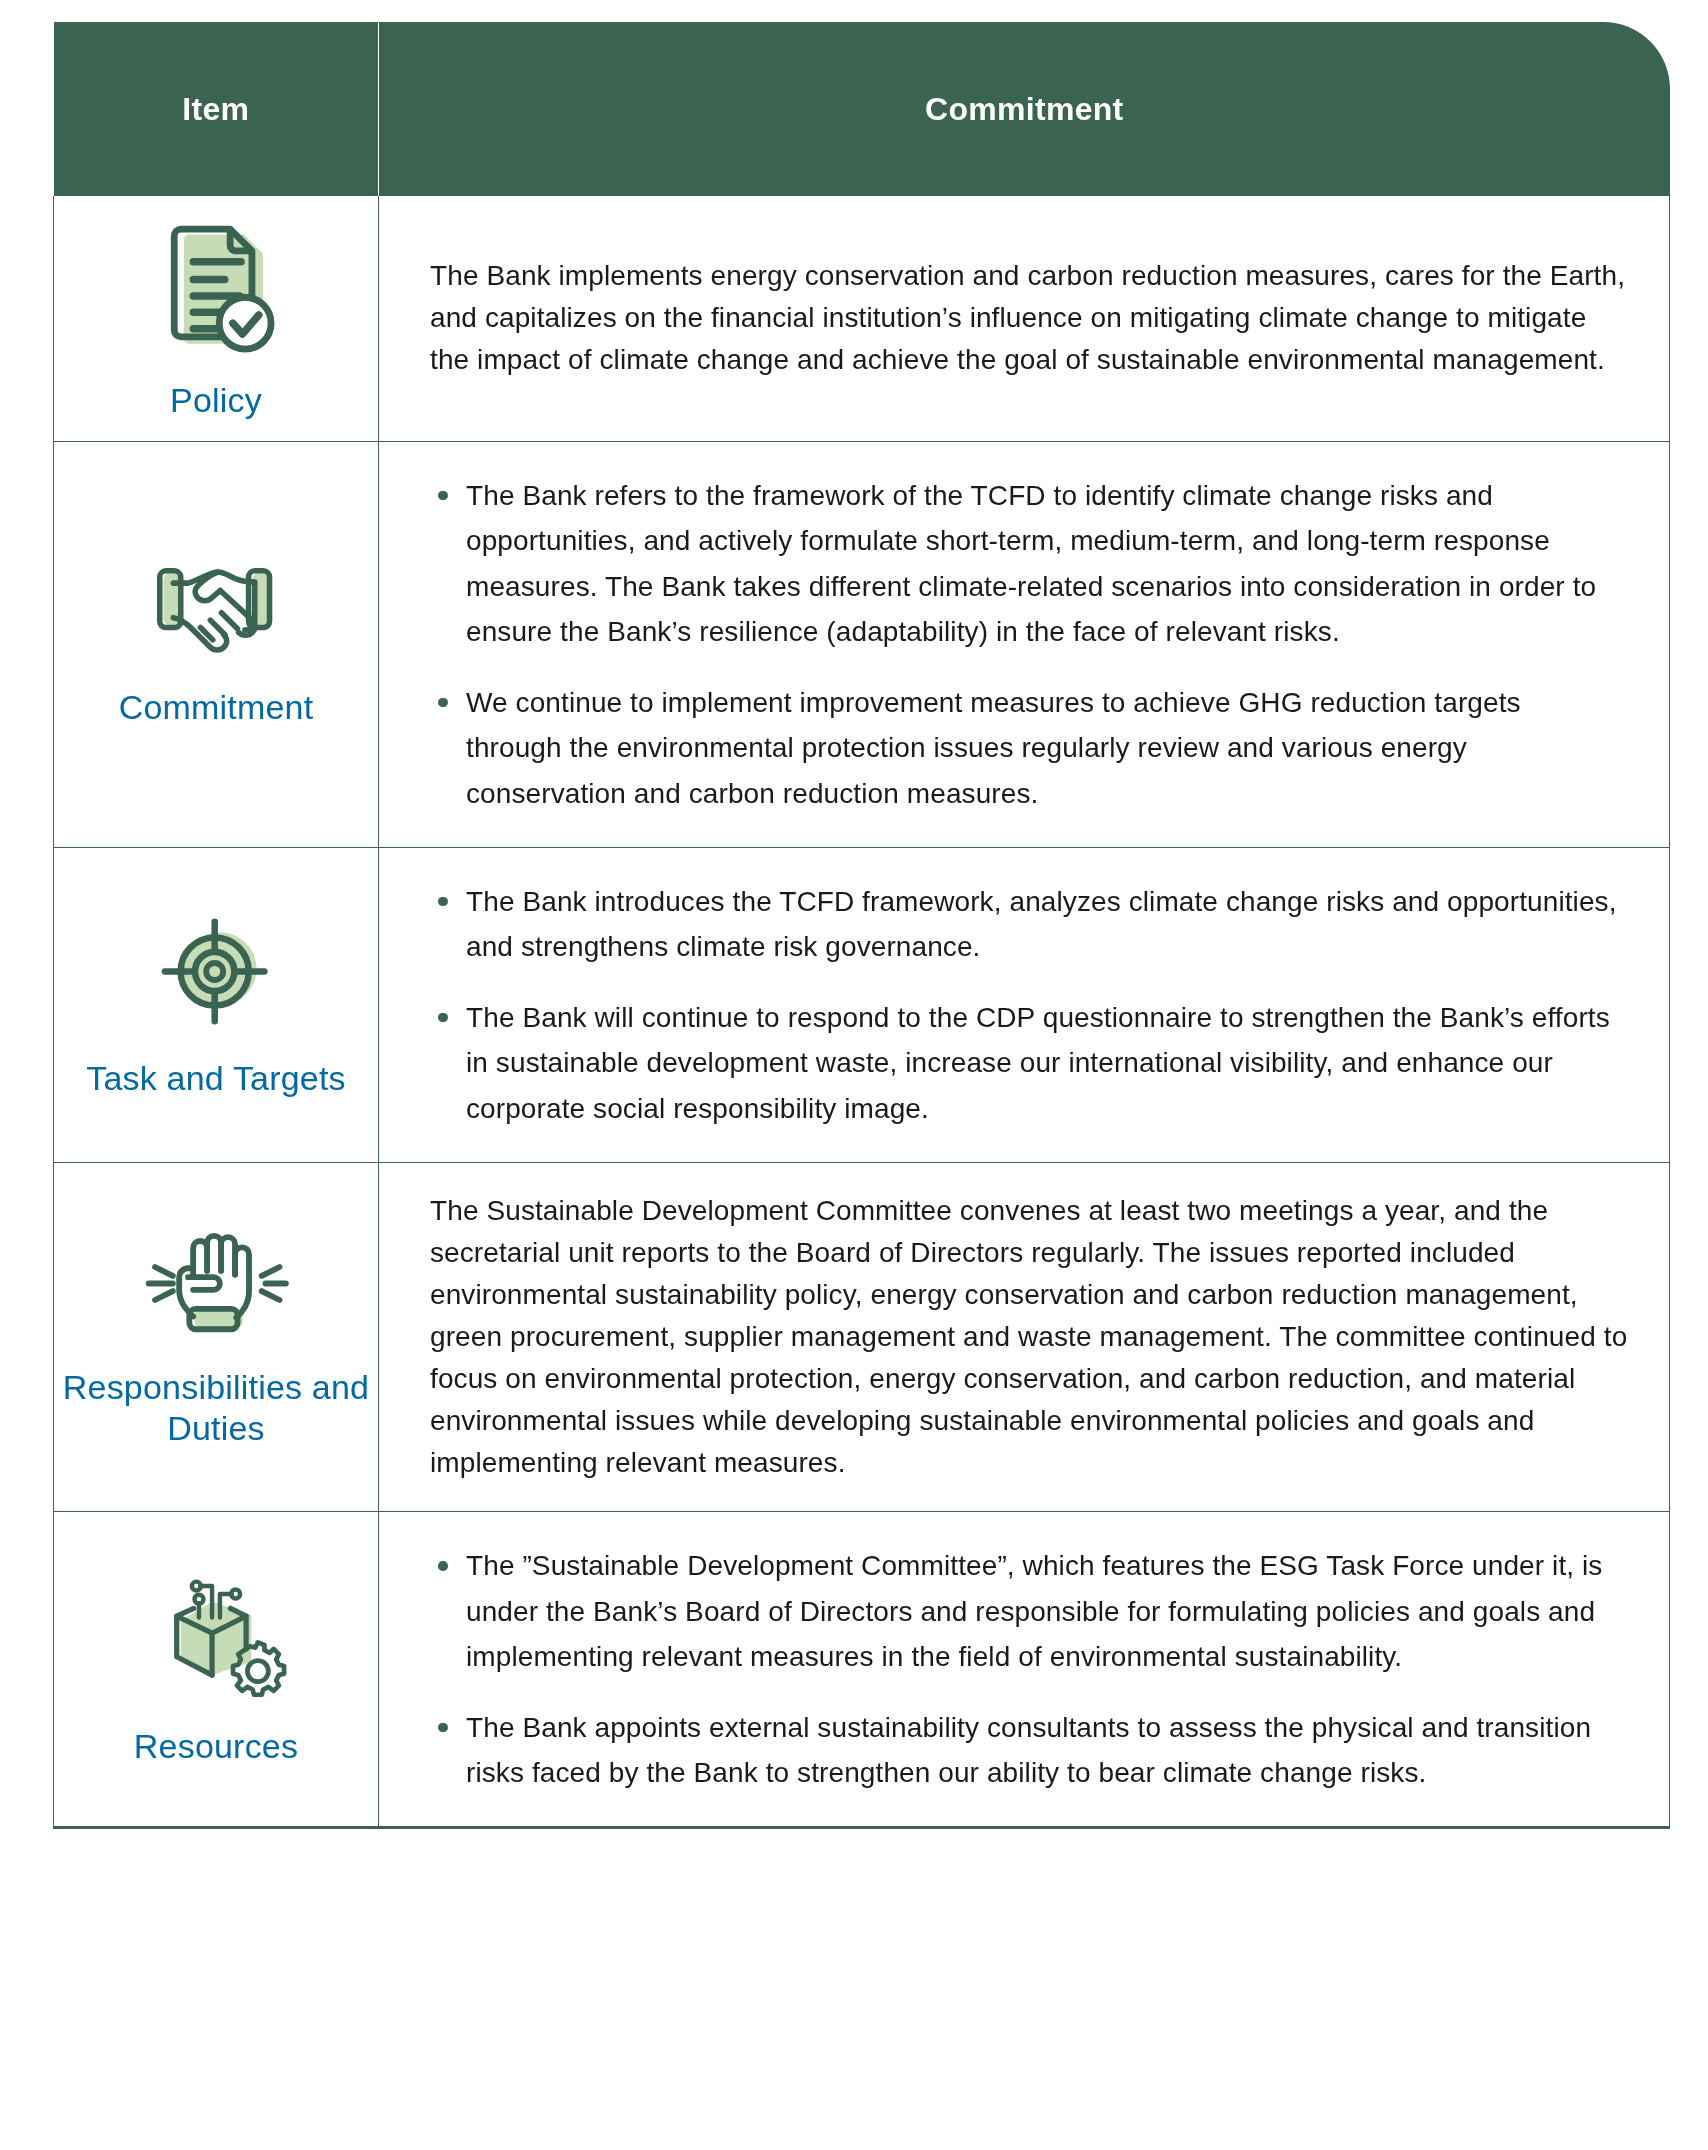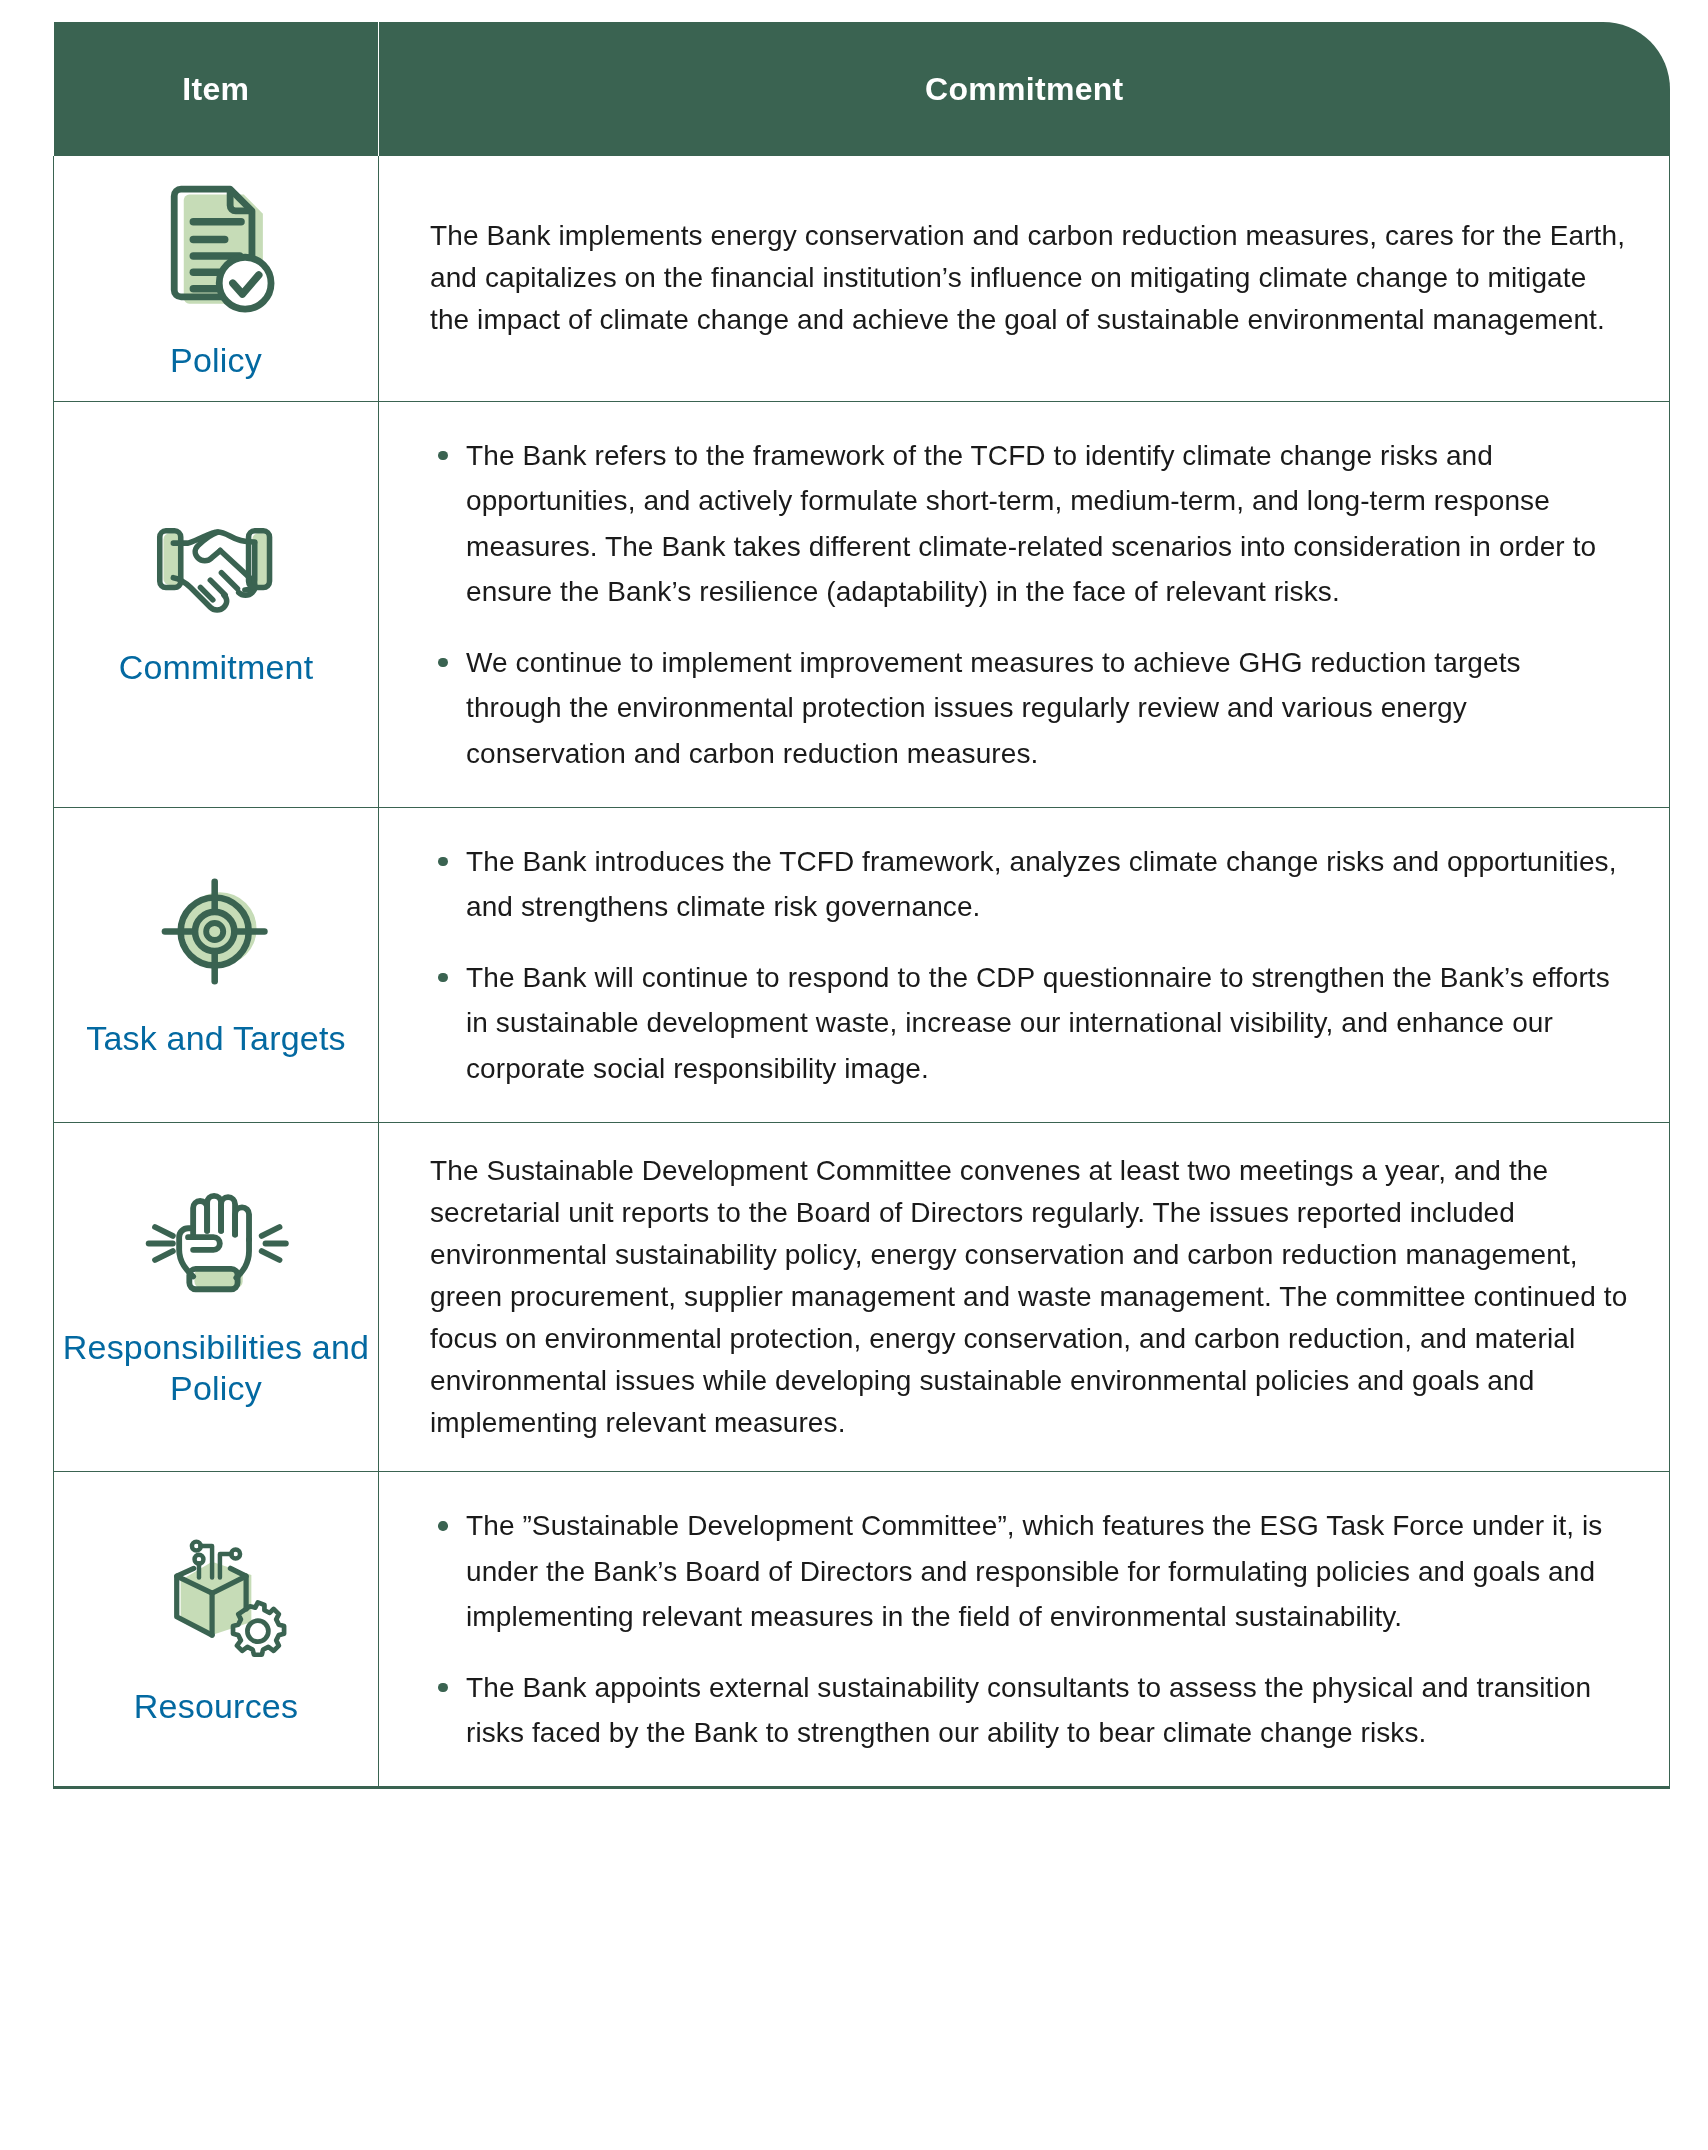--- a/index.html
+++ b/index.html
@@ -10,21 +10,21 @@
   }
   .page{position:relative;width:1709px;height:2151px;box-sizing:border-box;}
 
   
   .table{
     position:absolute;
     left:53px;top:22px;
     width:1617px;
     border-collapse:collapse;
   }
-  .thead-row{height:134px;margin-left:34px;}
+  .thead-row{height:174px;margin-left:34px;}
   .th{
     background:#3a6351;
     color:#ffffff;
     font-size:32px;
     font-weight:bold;
     text-align:center;
     vertical-align:middle;
     padding:0;
     letter-spacing:0.3px;
   }
@@ -207,21 +207,21 @@
               <g stroke="#3a6351" stroke-width="4.6" stroke-linecap="round">
                 <line x1="12" y1="50" x2="31" y2="50"></line>
                 <line x1="17" y1="37" x2="31" y2="44"></line>
                 <line x1="17" y1="63" x2="31" y2="56"></line>
                 <line x1="104" y1="50" x2="120" y2="50"></line>
                 <line x1="101" y1="44" x2="115" y2="37"></line>
                 <line x1="101" y1="56" x2="115" y2="63"></line>
               </g>
             </svg>
           </div>
-          <div class="item-label">Responsibilities and Policy</div>
+          <div class="item-label">Responsibilities and Duties</div>
         </td>
         <td class="cell-desc">
           <p class="para">The Sustainable Development Committee convenes at least two meetings a year, and the secretarial unit reports to the Board of Directors regularly. The issues reported included environmental sustainability policy, energy conservation and carbon reduction management, green procurement, supplier management and waste management. The committee continued to focus on environmental protection, energy conservation, and carbon reduction, and material environmental issues while developing sustainable environmental policies and goals and implementing relevant measures.</p>
         </td>
       </tr>
 
       <tr class="row last">
         <td class="cell-item">
           <div class="icon-wrap">
             <svg width="144" height="139" viewBox="0 0 110 105" fill="none" aria-hidden="true">

